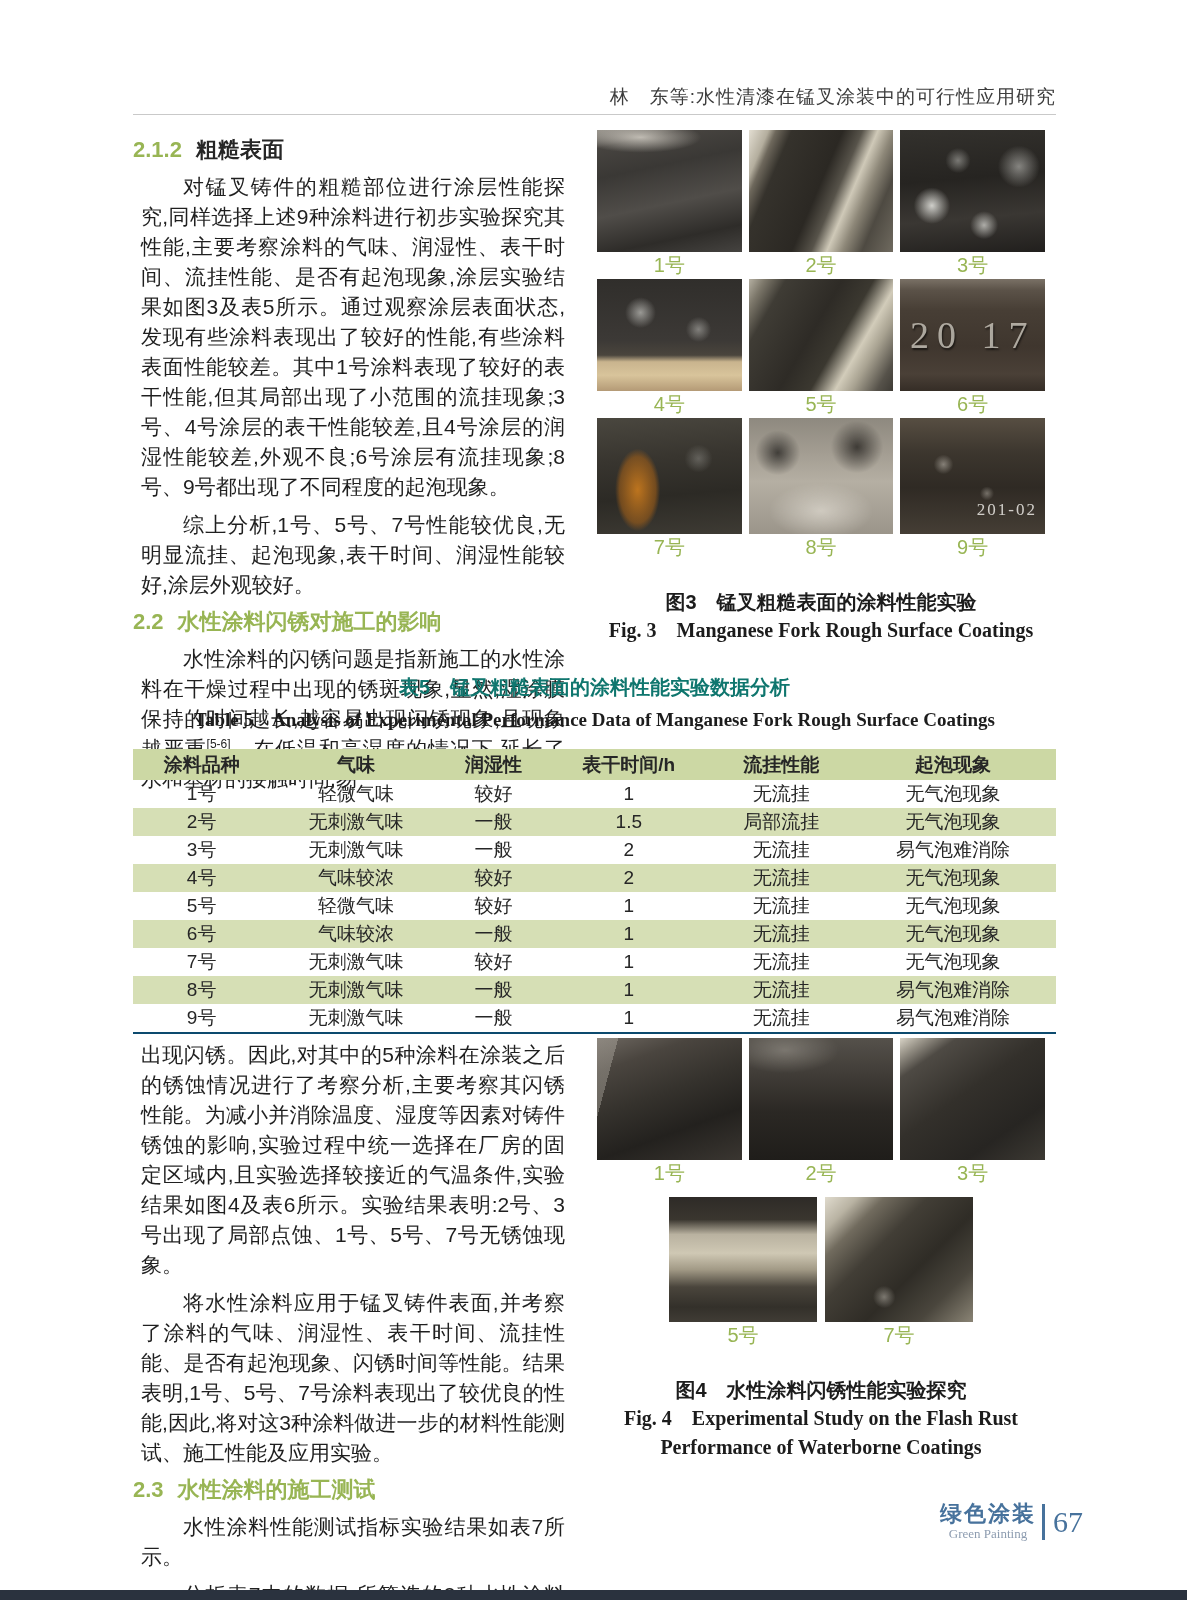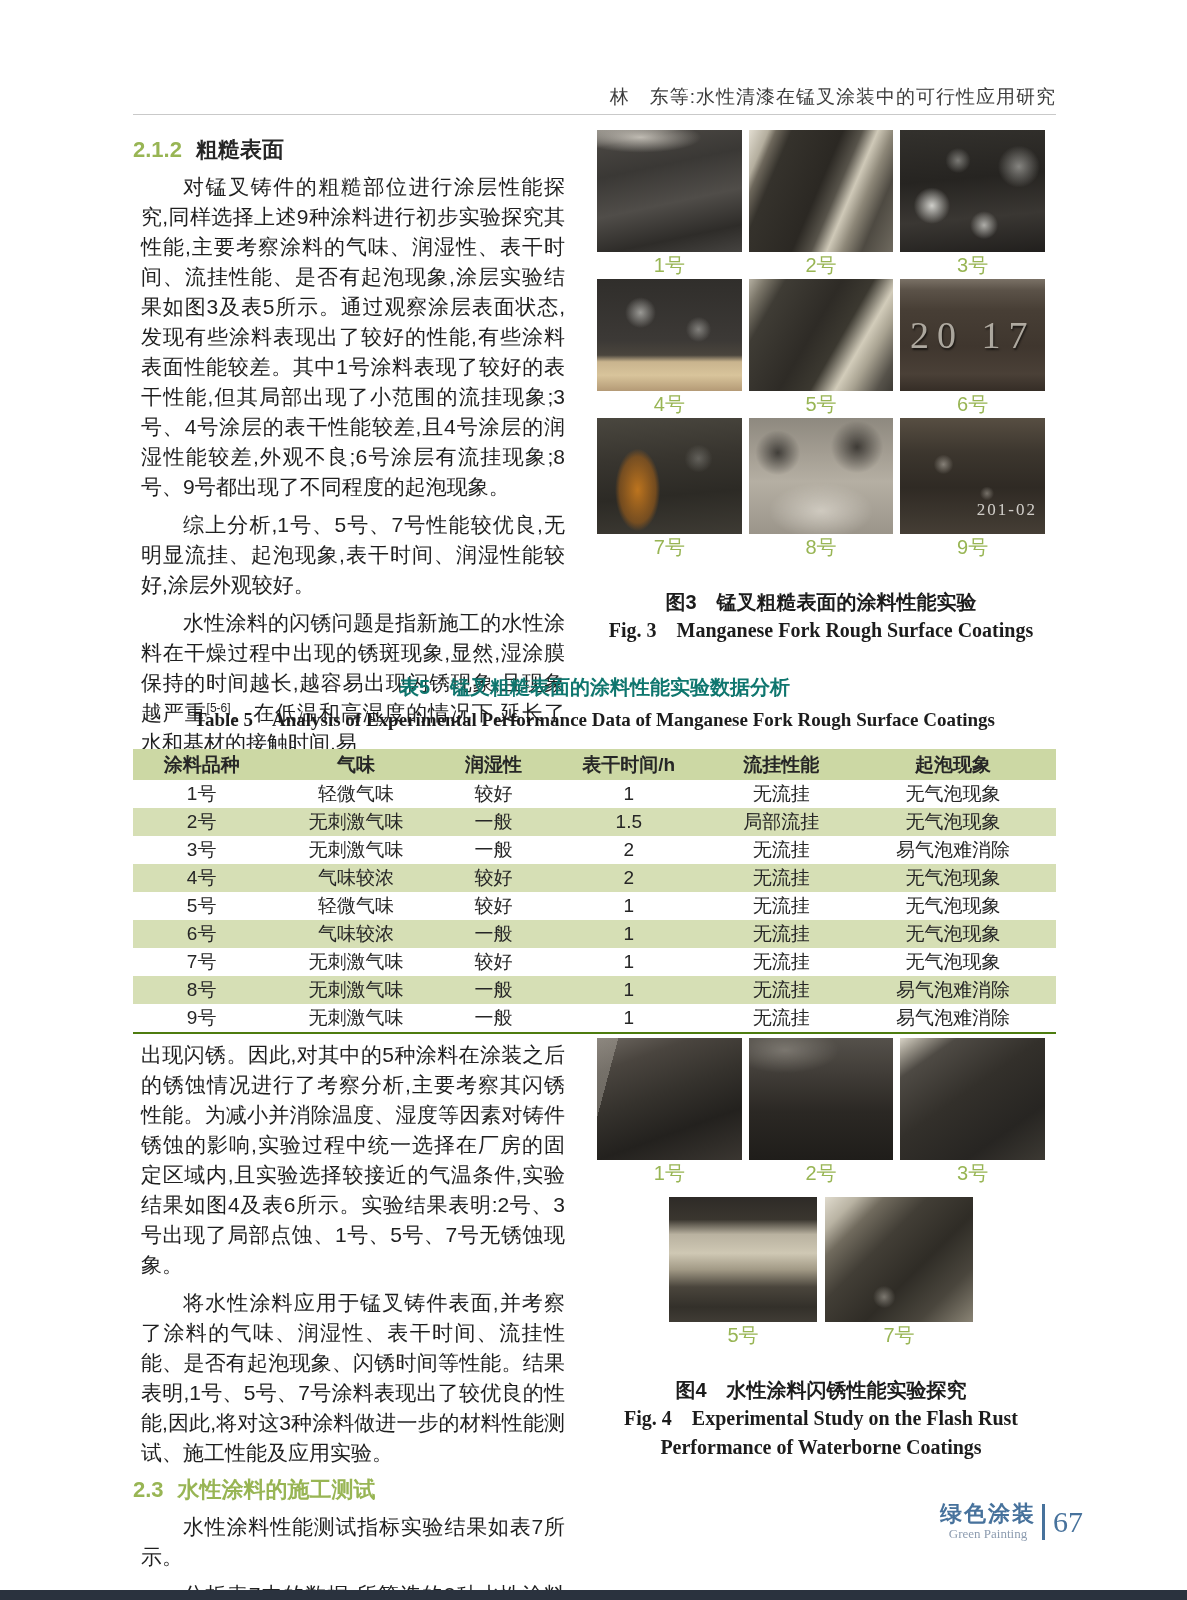--- a/index.html
+++ b/index.html
@@ -84,21 +84,21 @@
 
   
   .tableblock{position:absolute;left:133px;top:674px;width:923px;}
   .tbl-title-zh{font-weight:bold;font-size:20px;text-align:center;color:#0f766e;}
   .tbl-title-en{font-family:"Liberation Serif",serif;font-weight:bold;font-size:19px;
                 text-align:center;margin-top:6px;color:#1c1c1c;}
   table.t5{width:100%;border-collapse:collapse;margin-top:9px;font-size:19px;color:#262626;}
   table.t5 th{background:#ccd8a4;font-weight:bold;height:31px;text-align:center;padding:0;}
   table.t5 td{height:28px;text-align:center;padding:0;}
   table.t5 tbody tr:nth-child(even){background:#d6dfb5;}
-  table.t5{border-bottom:2px solid #4d7c0f;margin-top:16px;}
+  table.t5{border-bottom:2px solid #0c4a6e;margin-top:16px;}
 
   
   .footer{position:absolute;left:940px;top:1502px;display:flex;align-items:center;}
   .f-left{text-align:center;}
   .f-zh{font-size:22px;font-weight:bold;color:#47729c;letter-spacing:2px;line-height:24px;}
   .f-en{font-family:"Liberation Serif",serif;font-size:13px;color:#8d9cb0;line-height:15px;}
   .f-bar{width:3px;height:36px;background:#47729c;margin:0 8px 0 6px;}
   .f-num{font-family:"Liberation Serif",serif;font-size:30px;color:#47729c;}
 
   .bottombar{position:absolute;left:0;bottom:0;width:100%;height:10px;background:#2a323e;}
@@ -110,20 +110,23 @@
 
   <div class="runhead">林　东等:水性清漆在锰叉涂装中的可行性应用研究</div>
   <div class="runrule"></div>
 
   <div class="colL1">
     <div class="h3">
       <span class="hnum">2.1.2</span><span class="htxt">粗糙表面</span>
     </div>
     <p class="body">对锰叉铸件的粗糙部位进行涂层性能探究,同样选择上述9种涂料进行初步实验探究其性能,主要考察涂料的气味、润湿性、表干时间、流挂性能、是否有起泡现象,涂层实验结果如图3及表5所示。通过观察涂层表面状态,发现有些涂料表现出了较好的性能,有些涂料表面性能较差。其中1号涂料表现了较好的表干性能,但其局部出现了小范围的流挂现象;3号、4号涂层的表干性能较差,且4号涂层的润湿性能较差,外观不良;6号涂层有流挂现象;8号、9号都出现了不同程度的起泡现象。</p>
     <p class="body">综上分析,1号、5号、7号性能较优良,无明显流挂、起泡现象,表干时间、润湿性能较好,涂层外观较好。</p>
+    <div class="h3 green mt">
+      <span class="hnum">2.2</span><span class="htxt">水性涂料闪锈对施工的影响</span>
+    </div>
     <p class="body"><span>水性涂料的闪锈问题是指新施工的水性涂料在干燥过程中出现的锈斑现象,显然,湿涂膜保持的时间越长,越容易出现闪锈现象,且现象越严重</span><sup>[5-6]</sup><span>。在低温和高湿度的情况下,延长了水和基材的接触时间,易</span></p>
   </div>
 
   <div class="colR1">
     <div class="pgrid3">
       <div class="pcell">
           <div class="ph h122 f3p1"></div>
           <div class="plabel">1号</div>
         </div>
       <div class="pcell">

